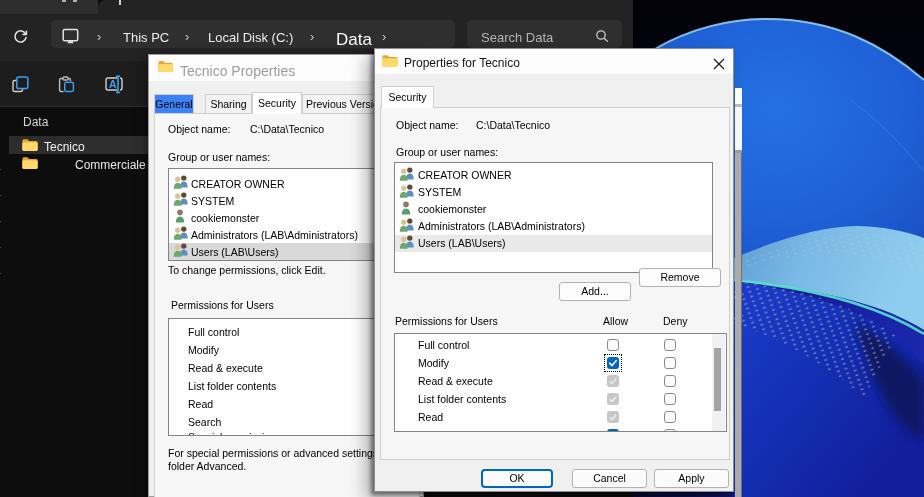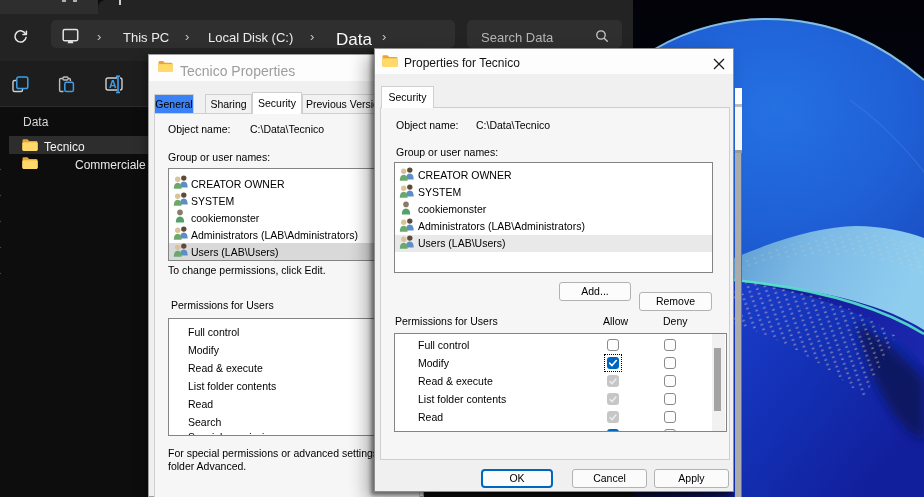--- a/index.html
+++ b/index.html
@@ -251,21 +251,21 @@
     <svg class="abs" style="left:4px;top:55px;" width="15" height="14" viewBox="0 0 15 14">
         <use href="#groupicon"></use>
       </svg>
     <div class="txt" style="left:23px;top:58px;">Administrators (LAB\Administrators)</div>
     <svg class="abs" style="left:4px;top:72px;" width="15" height="14" viewBox="0 0 15 14">
         <use href="#groupicon"></use>
       </svg>
     <div class="txt" style="left:23px;top:75px;">Users (LAB\Users)</div>
   </div>
   <div class="abs" style="left:184px;top:233px;width:72px;height:19px;background:#fcfcfc;border:1px solid #b2b2b2;border-radius:3px;text-align:center;font-size:10.5px;line-height:17px;">Add...</div>
-  <div class="abs" style="left:264px;top:243px;width:73px;height:19px;background:#fcfcfc;border:1px solid #b2b2b2;border-radius:3px;text-align:center;font-size:10.5px;line-height:17px;">Remove</div>
+  <div class="abs" style="left:264px;top:219px;width:82px;height:19px;background:#fcfcfc;border:1px solid #b2b2b2;border-radius:3px;text-align:center;font-size:10.5px;line-height:17px;">Remove</div>
   <div class="txt" style="left:20px;top:267px;">Permissions for Users</div>
   <div class="txt" style="left:228px;top:267px;">Allow</div>
   <div class="txt" style="left:288px;top:267px;">Deny</div>
   <div class="abs" style="left:19px;top:284px;width:333px;height:99px;background:#fff;border:1px solid #848484;overflow:hidden;">
     <div class="txt" style="left:23px;top:6px;">Full control</div>
     <div class="txt" style="left:23px;top:24px;">Modify</div>
     <div class="txt" style="left:23px;top:42px;">Read &amp; execute</div>
     <div class="txt" style="left:23px;top:60px;">List folder contents</div>
     <div class="txt" style="left:23px;top:78px;">Read</div>
 

